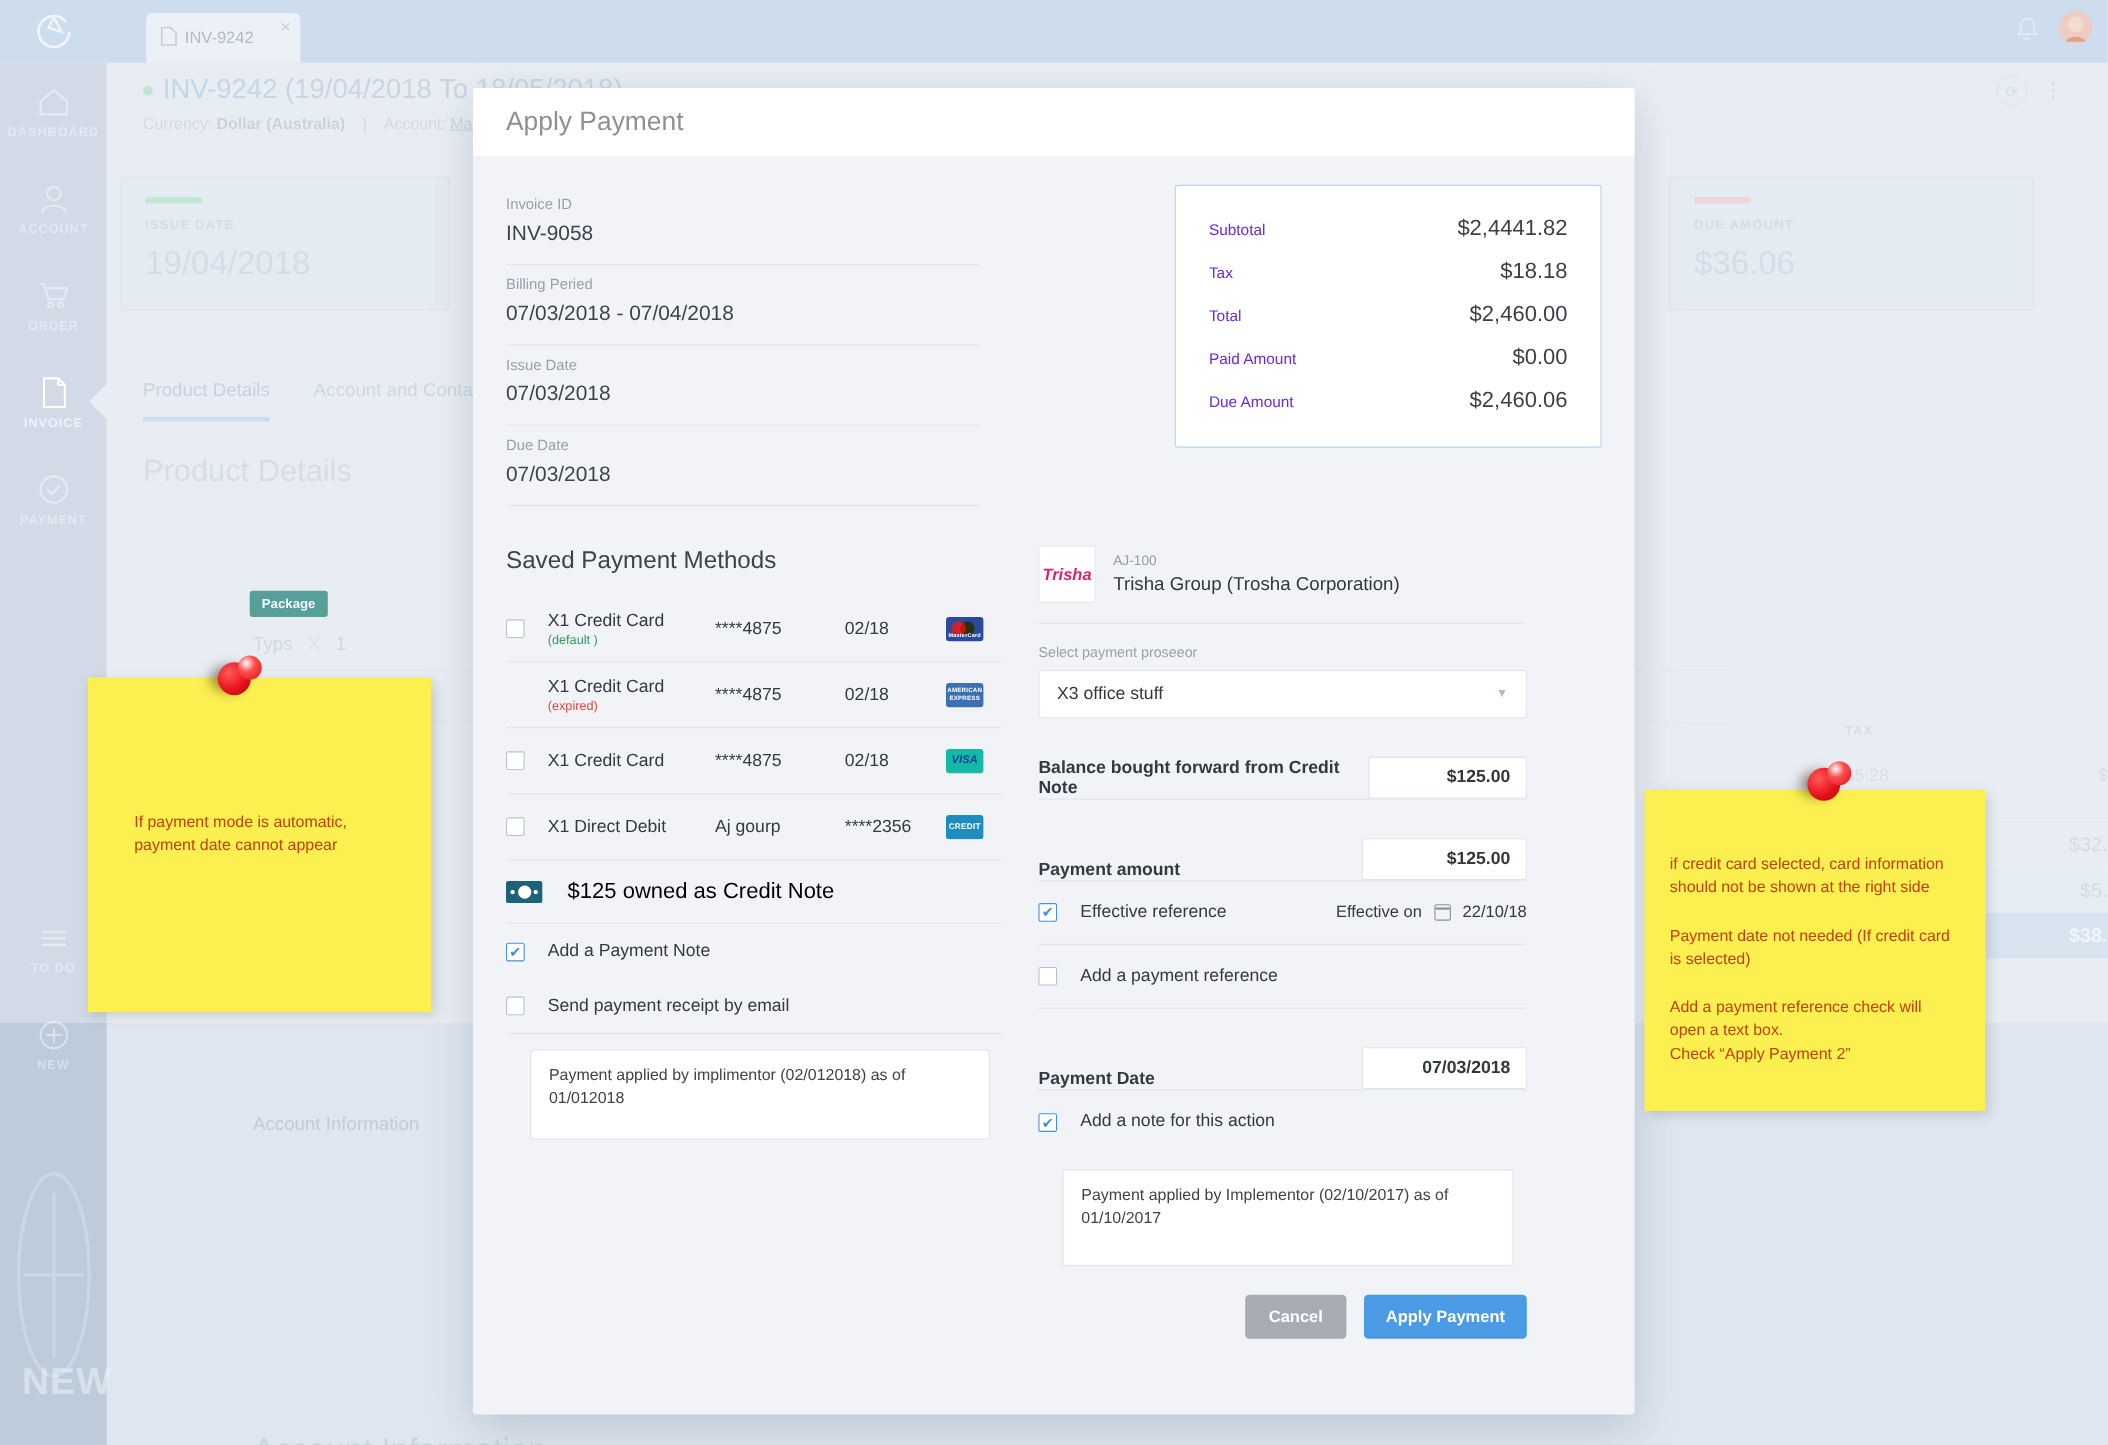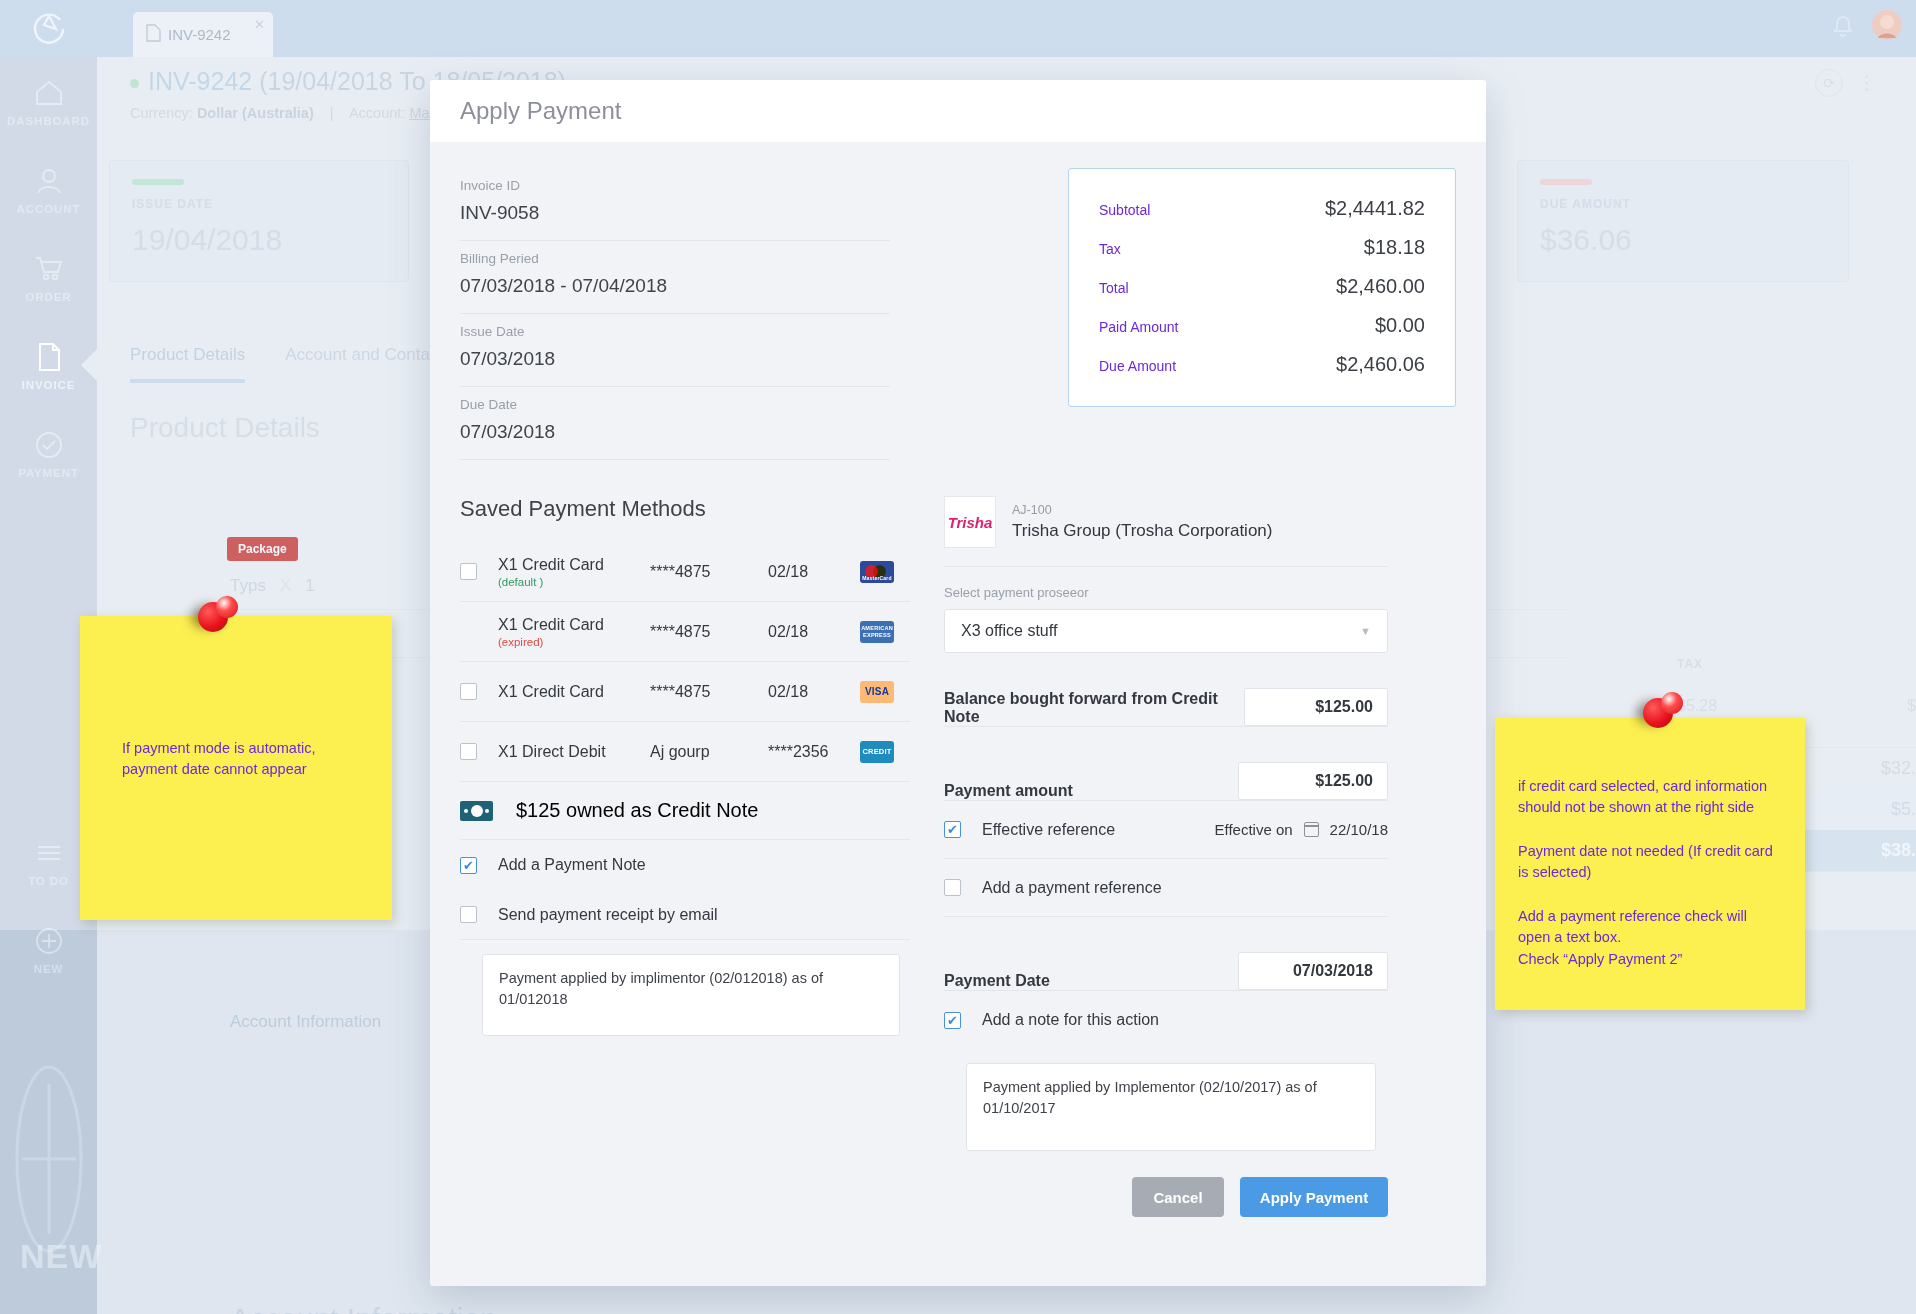--- a/index.html
+++ b/index.html
@@ -82,21 +82,21 @@
     background: #d9e2ed; border: 1px solid #cfdae7; border-radius: 4px;
   }
   .kpi .bar { width: 52px; height: 6px; border-radius: 3px; margin: 18px 0 0 22px; }
   .kpi .lbl { margin: 12px 0 0 22px; font-size: 12px; letter-spacing: 1px; color: #c2cede; font-weight: bold;}
   .kpi .val { margin: 12px 0 0 22px; font-size: 30px; color: #c3cfde; }
 
   .tabs-row { position:absolute; left:33px; top:288px; display:flex; gap:40px;}
   .tab-lnk { font-size:17px; color:#b7c6d6; padding-bottom:14px;}
   .tab-lnk.on { color:#a9bfd6; border-bottom:4px solid #b6cde4;}
   .sec-title { position:absolute; left:33px; top:355px; font-size:28px; color:#c3cfdd;}
-  .pkg-badge { position:absolute; left:130px; top:480px; background:#b91c1c; color:#eef4fa;
+  .pkg-badge { position:absolute; left:130px; top:480px; background:#0f766e; color:#eef4fa;
                font-size:12px; font-weight:bold; padding:5px 11px; border-radius:3px;}
   .pl-row { position:absolute; left:133px; width:1340px; height:48px;
             border-bottom:1px solid #d5dfea; color:#b9c7d7; font-size:17px;
             display:flex; align-items:center; gap:14px;}
   .col-hd { position:absolute; font-size:12px; letter-spacing:1px; color:#c4d0de; font-weight:bold;}
   .col-v  { position:absolute; font-size:16px; color:#c4d0de;}
   .mini-tbl { position:absolute; left:1520px; top:690px; width:340px;
               border:1px solid #d3deea; border-radius:4px; overflow:hidden;}
   .mini-tbl div { display:flex; justify-content:flex-end; padding:10px 20px; font-size:18px; color:#c0ccdb;}
   .mini-tbl div:nth-child(2){ background:#dce5f0; }
@@ -159,21 +159,21 @@
   .pm-exp  { width: 92px; font-size: 16px; color:#34383f; }
   .brand { width: 34px; height: 22px; border-radius: 3px; display:flex;
            align-items:center; justify-content:center; font-size: 7px; font-weight:bold;
            color:#fff; letter-spacing:.2px; overflow:hidden; position:relative;}
   .b-mc  { background:#2b4a9b; }
   .b-mc .c1,.b-mc .c2{ position:absolute; width:13px;height:13px;border-radius:50%; top:4px;}
   .b-mc .c1{ background:#cc2131; left:5px;}
   .b-mc .c2{ background:#f59e1b; left:13px; mix-blend-mode:multiply;}
   .b-mc span{ position:absolute; bottom:2px; left:0; right:0; text-align:center; font-size:5px;}
   .b-ax  { background:#3d6fb4; font-size:5.6px; text-align:center; line-height:1.25;}
-  .b-vi  { background:#fdba74; color:#18399a; font-size:10px; }
+  .b-vi  { background:#14b8a6; color:#18399a; font-size:10px; font-style:italic; }
   .b-cr  { background:#1f8cc0; font-size:7.5px; }
 
   .credit-row { display:flex; align-items:center; height: 58px; border-bottom: 1px solid #e3e6eb; }
   .money-ico { width: 33px; height: 20px; background:#1e6277; border-radius:2px; position:relative; }
   .money-ico::after{ content:""; position:absolute; left:11px; top:4px; width:12px;height:12px;
                      border-radius:50%; background:#fff;}
   .money-ico .d1,.money-ico .d2{ position:absolute; top:8px; width:4px;height:4px;border-radius:50%;background:#fff;}
   .money-ico .d1{ left:4px;} .money-ico .d2{ right:4px;}
   .credit-txt { margin-left: 23px; font-size: 20px; color:#000000; }
 
@@ -213,21 +213,21 @@
   .cal-ico::before{content:"";position:absolute;left:0;right:0;top:2px;height:2px;background:#8b9099;}
 
   .btn-row { display:flex; justify-content:flex-end; gap: 16px; padding: 26px 30px 0 0; }
   .btn { height: 40px; border-radius: 4px; display:flex; align-items:center;
          justify-content:center; font-size: 15px; font-weight: bold; color:#fff; }
   .btn-cancel { width: 92px; background:#a6abb4; }
   .btn-apply  { width: 148px; background:#4a9ae6; }
 
   
   .sticky { position: absolute; background: #fcf051; box-shadow: 3px 4px 11px rgba(70,70,40,.22); }
-  .sticky .txt { font-size: 14.5px; color: #6d28d9; line-height: 1.48; }
+  .sticky .txt { font-size: 14.5px; color: #c2410c; line-height: 1.48; }
   .pin { position: absolute; width: 52px; height: 52px; }
   .pin .shadow{ position:absolute; left:2px; top:12px; width:30px;height:22px;
                 background:rgba(40,25,0,.55); filter: blur(6px); border-radius:50%;}
   .pin .head { position:absolute; left:8px; top:8px; width:30px; height:30px; border-radius:50%;
                background: radial-gradient(circle at 34% 32%, #ff5a5a 0%, #e8121c 55%, #a80d14 100%); }
   .pin .ball { position:absolute; left:26px; top:2px; width:22px; height:22px; border-radius:50%;
                background: radial-gradient(circle at 36% 32%, #ffffff 0%, #ff4d4d 38%, #d61019 100%); }
 
   .note-l { left: 80px; top: 616px; width: 312px; height: 304px; }
   .note-l .txt { position:absolute; left: 42px; top: 122px; width: 250px; }

